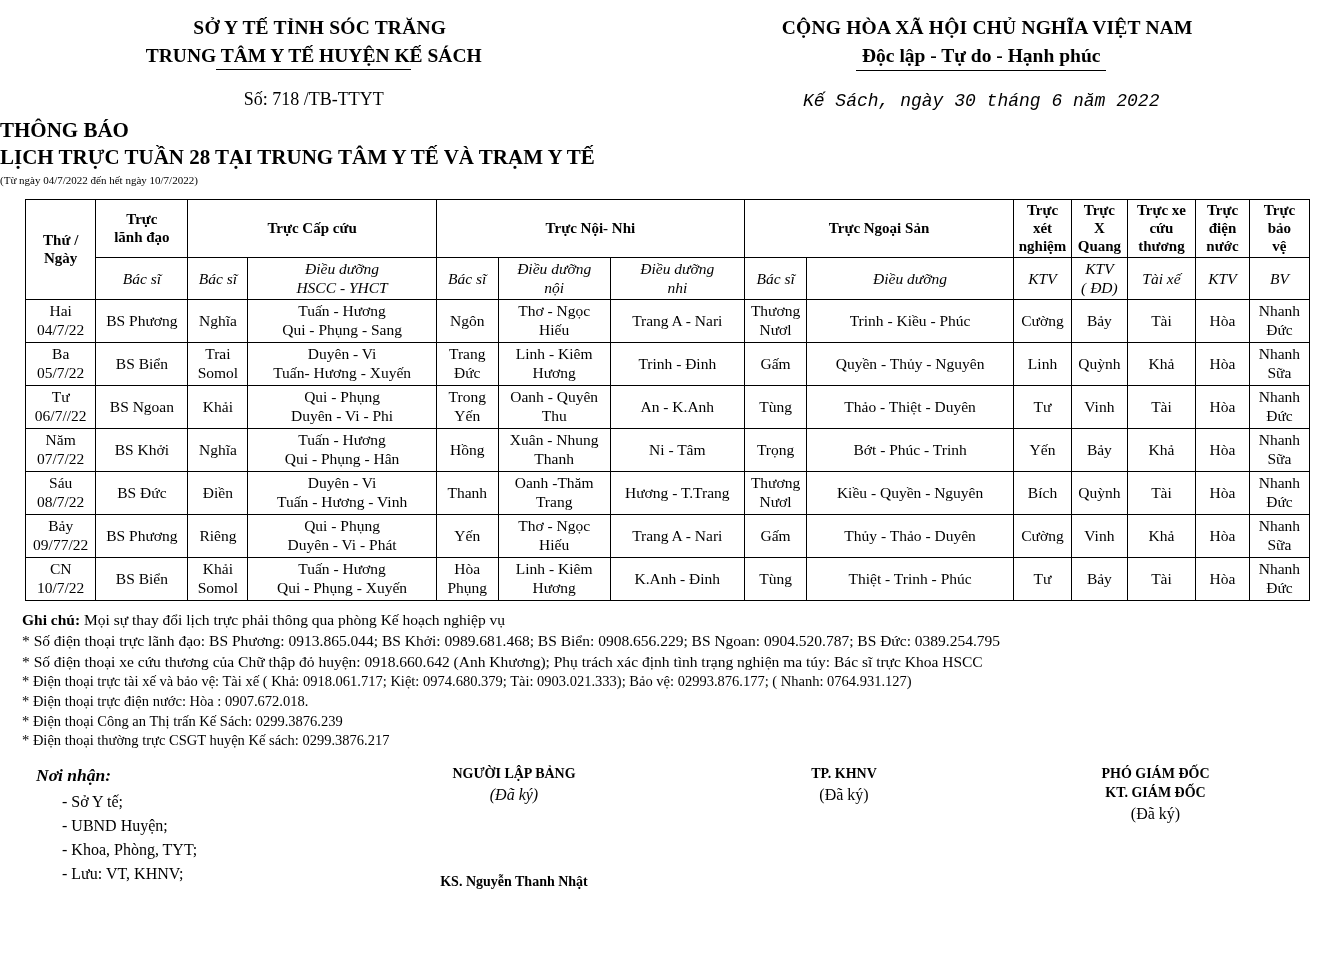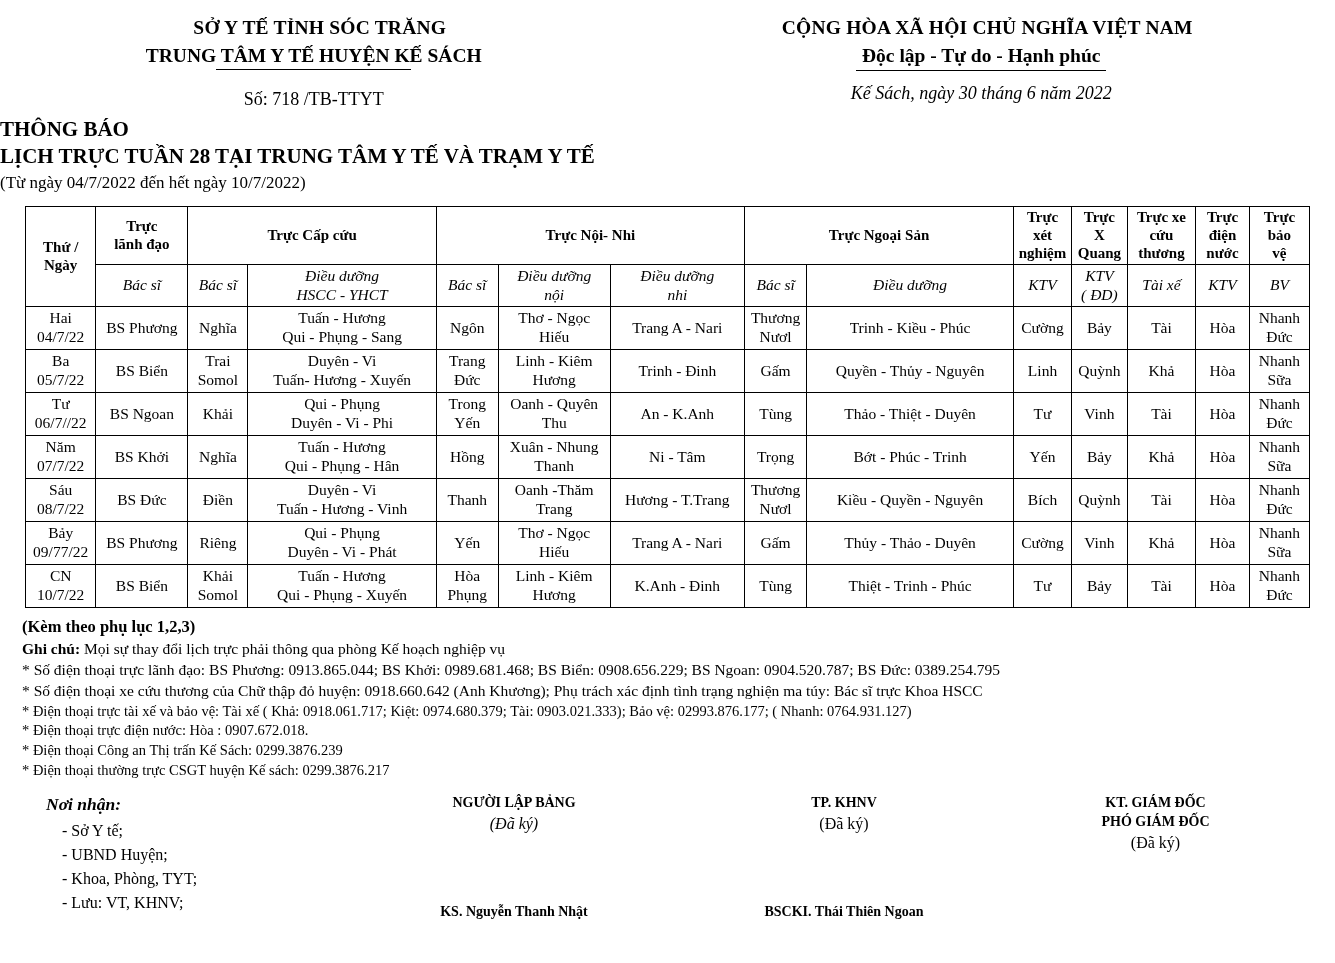--- a/index.html
+++ b/index.html
@@ -74,41 +74,42 @@
     border-bottom: 1.6px solid #000;
   }
   .so-line {
     font-size: 18px;
     margin-top: 18px;
     text-align: center;
   }
   .place-date {
     font-style: italic;
     font-size: 18px;
-    margin-top: 12px;
+    margin-top: 20px;
     text-align: center;
+    font-family: Liberation Mono, monospace;
   }
 
   
   .titles {
     text-align: left;
     margin-top: 6px;
   }
   .title-main {
     font-weight: bold;
     font-size: 21px;
     line-height: 1.3;
   }
   .title-sub {
     font-weight: bold;
     font-size: 21px;
     line-height: 1.3;
   }
   .title-range {
-    font-size: 17px;
+    font-size: 11px;
     margin-top: 2px;
     line-height: 1.3;
   }
 
   
   .tbl-wrap {
     margin: 12px 25px 0 25px;
   }
   table.sched {
     border-collapse: collapse;
@@ -192,21 +193,21 @@
   }
   .fcol-1 { width: 320px; }
   .fcol-2 { width: 340px; text-align: center; }
   .fcol-3 { width: 320px; text-align: center; }
   .fcol-4 { width: 303px; text-align: center; }
 
   .noinhan {
     font-weight: bold;
     font-style: italic;
     font-size: 17.5px;
-    margin-left: 22px;
+    margin-left: 12px;
   }
   .recv-list {
     margin: 4px 0 0 38px;
     font-size: 16px;
     line-height: 1.5;
   }
   .sig-title {
     font-weight: bold;
     font-size: 14px;
     line-height: 1.35;
@@ -566,21 +567,20 @@
             <td>
               <span class="two-line">Nhanh</span>
               <span class="two-line">Đức</span>
             </td>
           </tr>
         </tbody>
     </table>
   </div>
 
   <div class="notes">
-    <div class="kem">(Kèm theo phụ lục 1,2,3)</div>
     <div>
       <span class="ghichu-lbl">Ghi chú:</span><span> Mọi sự thay đổi lịch trực phải thông qua phòng Kế hoạch nghiệp vụ</span>
     </div>
     <div class="nline">* Số điện thoại trực lãnh đạo: BS Phương: 0913.865.044; BS Khởi:  0989.681.468; BS Biển: 0908.656.229; BS Ngoan: 0904.520.787; BS Đức: 0389.254.795</div>
     <div class="nline">* Số điện thoại xe cứu thương của Chữ thập đỏ huyện: 0918.660.642 (Anh Khương); Phụ trách xác định tình trạng nghiện ma túy: Bác sĩ trực Khoa HSCC</div>
     <div class="nline small">* Điện thoại trực tài xế và bảo vệ: Tài  xế ( Khả: 0918.061.717;   Kiệt: 0974.680.379; Tài: 0903.021.333);  Bảo vệ: 02993.876.177; ( Nhanh: 0764.931.127)</div>
     <div class="nline small">* Điện thoại trực điện nước: Hòa : 0907.672.018.</div>
     <div class="nline small">* Điện thoại Công an Thị trấn Kế Sách: 0299.3876.239</div>
     <div class="nline small">* Điện thoại thường trực CSGT huyện Kế sách: 0299.3876.217</div>
   </div>
@@ -596,22 +596,21 @@
       </div>
     </div>
     <div class="fcol fcol-2">
       <div class="sig-title">NGƯỜI LẬP BẢNG</div>
       <div class="sig-signed">(Đã ký)</div>
       <div class="sig-name">KS. Nguyễn Thanh Nhật</div>
     </div>
     <div class="fcol fcol-3">
       <div class="sig-title">TP. KHNV</div>
       <div class="sig-signed plain">(Đã ký)</div>
-      <div class="sig-name">BSCKI. Thái Thiên Ngoan</div>
     </div>
     <div class="fcol fcol-4">
+      <div class="sig-title">PHÓ GIÁM ĐỐC</div>
       <div class="sig-title">KT. GIÁM ĐỐC</div>
-      <div class="sig-title">PHÓ GIÁM ĐỐC</div>
       <div class="sig-signed plain">(Đã ký)</div>
     </div>
   </div>
 
 </div>
 
 </body></html>

